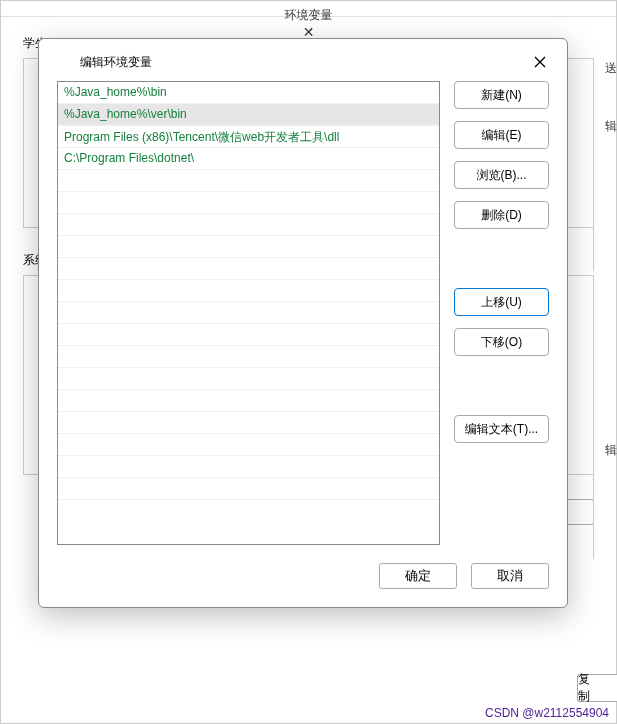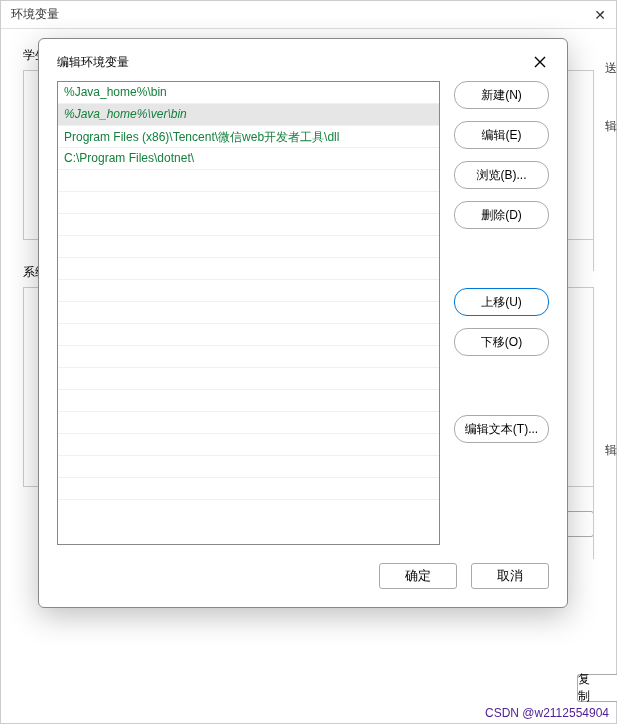--- a/index.html
+++ b/index.html
@@ -13,27 +13,28 @@
       position: relative;
       color: #000;
     }
     .parent-window {
       position: absolute;
       top: 0; left: 0; right: 0; bottom: 0;
       background: #fff;
       border: 1px solid #ccc;
     }
     .parent-titlebar {
-      height: 28px;
+      height: 16px;
       padding: 6px 10px;
       color: #333;
       border-bottom: 1px solid #e0e0e0;
       display: flex;
       justify-content: space-between;
       align-items: center;
+      flex-direction: column;
     }
     .parent-close { font-size: 14px; color: #333; cursor: default; }
     .parent-body { padding: 18px 22px; position: relative; }
     .section-label { margin-bottom: 6px; color: #000; }
     .group-box {
       border: 1px solid #ccc;
       padding: 10px;
       margin-bottom: 24px;
     }
     .var-cell { width: 100%; padding: 2px 4px; }
@@ -66,20 +67,21 @@
       border-radius: 6px;
       box-shadow: 0 8px 30px rgba(0,0,0,0.25);
       display: flex;
       flex-direction: column;
     }
     .modal-title {
       padding: 14px 18px 10px 18px;
       display: flex;
       justify-content: space-between;
       align-items: center;
+      margin-left: 23px;
     }
     .modal-close {
       font-size: 16px;
       cursor: pointer;
       width: 18px; height: 18px;
       display: flex; align-items: center; justify-content: center;
     }
     .modal-close svg { width: 12px; height: 12px; }
     .modal-body {
       flex: 1;
@@ -97,35 +99,35 @@
     }
     .list-row {
       height: 22px;
       padding: 3px 6px;
       border-bottom: 1px solid #f0f0f0;
       white-space: nowrap;
       overflow: hidden;
       text-overflow: ellipsis;
       color: #15803d;
     }
-    .list-row.selected { background: #e6e6e6; font-style: italic; }
+    .list-row.selected { background: #e6e6e6; }
     .list-filler { flex: 1; }
     .side-buttons {
       width: 95px;
       display: flex;
       flex-direction: column;
       gap: 12px;
     }
     .side-buttons .spacer-sm { height: 20px; }
     .side-buttons .spacer-md { height: 35px; }
     .side-btn {
       height: 28px;
       background: #fff;
       border: 1px solid #aaa;
-      border-radius: 13px;
+      border-radius: 4px;
       font-size: 12px;
       cursor: pointer;
     }
     .side-btn.active { border-color: #0078d7; margin-top: 15px; }
     .modal-footer {
       display: flex;
       justify-content: flex-end;
       gap: 14px;
       padding: 12px 18px 18px 18px;
     }

